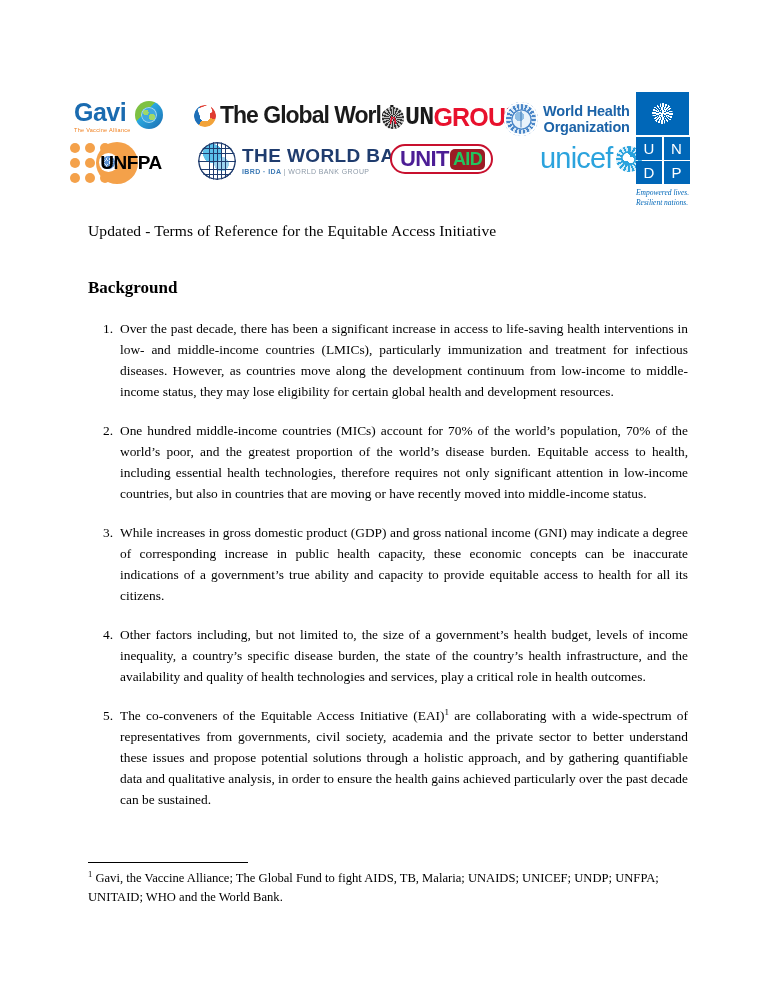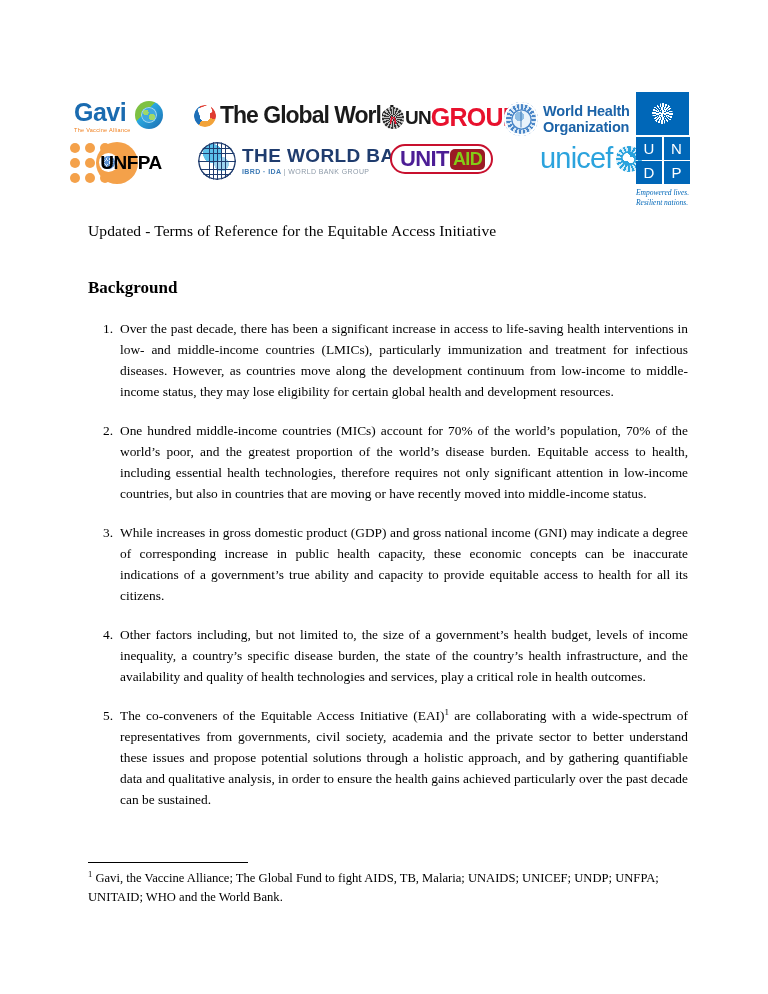--- a/index.html
+++ b/index.html
@@ -223,23 +223,23 @@
   }
   .ua-emblem::after {
     content: "";
     width: 7px; height: 13px;
     background: #e8112d;
     -webkit-mask: radial-gradient(circle at 50% 22%, transparent 0 30%, #000 31%);
             mask: radial-gradient(circle at 50% 22%, transparent 0 30%, #000 31%);
     clip-path: polygon(42% 0, 58% 0, 100% 100%, 78% 100%, 50% 38%, 22% 100%, 0 100%);
   }
   .ua-un {
-    font-family: Liberation Sans, sans-serif;
-    font-weight: bold;
-    font-size: 19px;
+    font-family: Liberation Mono, monospace;
+    font-weight: bold;
+    font-size: 25px;
     color: #1a1a1a;
     letter-spacing: -0.8px;
   }
   .ua-aids {
     font-family: "Liberation Sans", sans-serif;
     font-weight: bold;
     font-size: 25px;
     color: #e8112d;
     letter-spacing: -0.8px;
   }
@@ -261,21 +261,21 @@
     font-weight: bold;
     font-size: 22px;
     color: #4c1d95;
     letter-spacing: -0.6px;
     font-style: normal;
   }
   .ut-aid {
     font-family: "Liberation Sans", sans-serif;
     font-weight: bold;
     font-size: 18px;
-    color: #84cc16;
+    color: #22c55e;
     background: #9b1b24;
     border-radius: 5px;
     padding: 0 3px;
     margin-left: 1px;
     letter-spacing: -0.6px;
   }
 
   
   .who { left: 434px; top: 10px; }
   .who-emblem {
@@ -307,20 +307,21 @@
   }
   .who-text { display: flex; flex-direction: column; }
   .who-l1, .who-l2 {
     font-family: "Liberation Sans", sans-serif;
     font-weight: bold;
     font-size: 14.5px;
     line-height: 16px;
     color: #1c63a8;
     letter-spacing: -0.2px;
     white-space: nowrap;
+    text-align: right;
   }
 
   
   .unicef { left: 434px; top: 52px; margin-left: 36px; }
   .uc-word {
     font-family: "Liberation Sans", sans-serif;
     font-size: 29px;
     color: #2ba3dd;
     letter-spacing: -0.8px;
     line-height: 29px;

